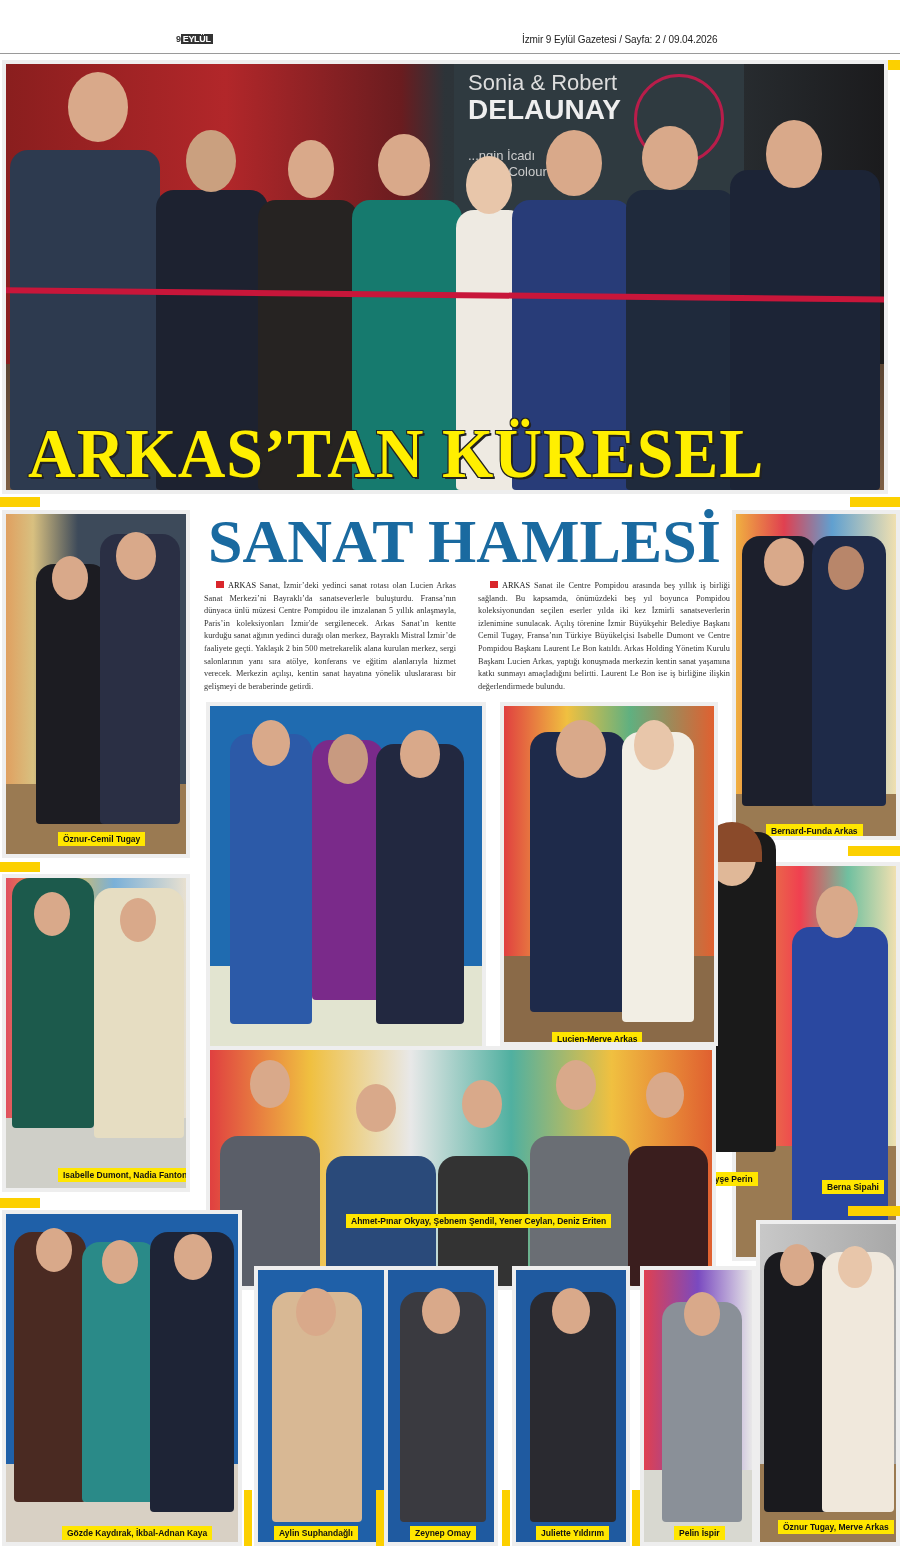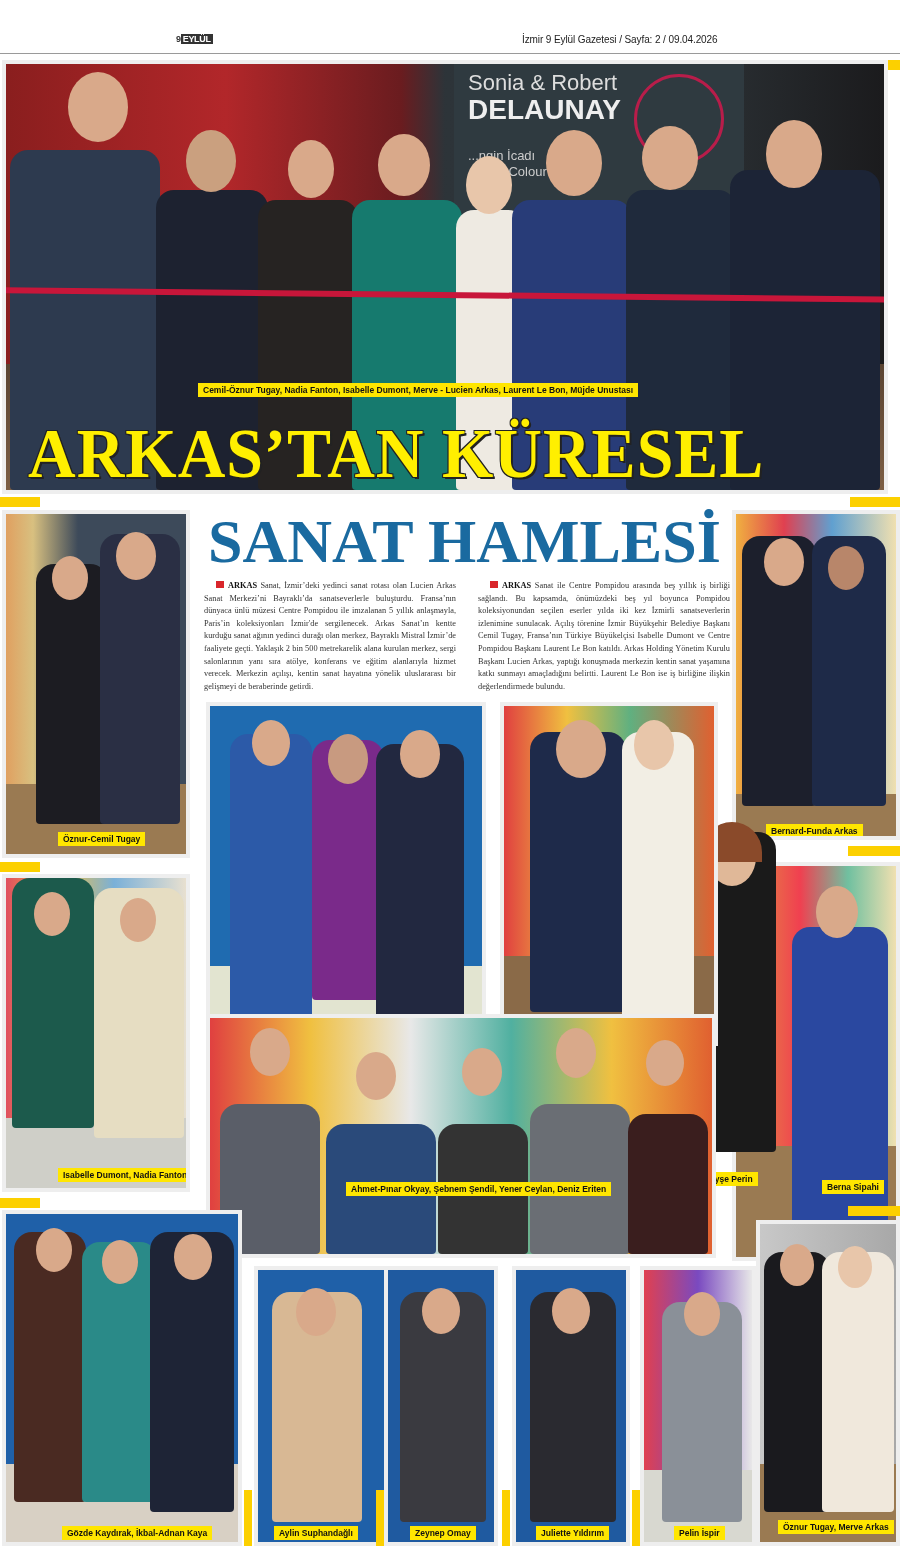--- a/index.html
+++ b/index.html
@@ -19,21 +19,21 @@
   .head { position: absolute; border-radius: 50%; background: #d9a98a; }
 
   .caption { position: absolute; background: #ffe600; color: #111; font: bold 8.5px "Liberation Sans", sans-serif; padding: 2px 5px; white-space: nowrap; }
 
   .ybar { position: absolute; background: #fcd000; }
 
   .headline1 { left: 28px; top: 416px; font: bold 66px "Liberation Serif", serif; color: #ffef00; letter-spacing: 1px; transform: scaleY(1.05); text-shadow: 2px 2px 0 #222, -1px -1px 0 #222, 1px -1px 0 #222, -1px 1px 0 #222; white-space: nowrap; }
   .headline2 { left: 208px; top: 506px; font: bold 62px "Liberation Serif", serif; color: #1a6aa0; letter-spacing: 0px; white-space: nowrap; }
 
   .article { position: absolute; font: 8.3px/12.6px "Liberation Serif", serif; color: #333; text-align: justify; }
-  .article .lead { font-weight: bold; color: #111; }
+  .article .lead { font-weight: normal; color: #111; }
   .article .sq { display: inline-block; width: 8px; height: 7px; background: #d9262b; margin: 0 4px 0 12px; vertical-align: 0px; }
 </style>
 </head>
 <body>
 
 <div class="abs hdr-logo"><span>9</span><span class="box">EYLÜL</span></div>
 <div class="abs hdr-info">İzmir 9 Eylül Gazetesi / Sayfa: 2 / 09.04.2026</div>
 <div class="abs hdr-rule"></div>
 
 <div class="photo" style="left:2px; top:60px; width:886px; height:434px;">
@@ -57,21 +57,20 @@
   <div class="head" style="left:372px;top:70px;width:52px;height:62px;"></div>
   <div class="person" style="left:450px;width:70px;height:280px;background:#eeeae2;"></div>
   <div class="head" style="left:460px;top:92px;width:46px;height:58px;background:#e8c6aa;"></div>
   <div class="person" style="left:506px;width:120px;height:290px;background:#283c78;"></div>
   <div class="head" style="left:540px;top:66px;width:56px;height:66px;"></div>
   <div class="person" style="left:620px;width:110px;height:300px;background:#1f2a3c;"></div>
   <div class="head" style="left:636px;top:62px;width:56px;height:64px;"></div>
   <div class="person" style="left:724px;width:150px;height:320px;background:#1c2436;"></div>
   <div class="head" style="left:760px;top:56px;width:56px;height:68px;"></div>
   <div class="abs" style="left:0;top:228px;width:886px;height:6px;background:#c8163a;transform:rotate(0.6deg);"></div>
-  <div class="caption" style="left:192px;top:319px;">Cemil-Öznur Tugay, Nadia Fanton, Isabelle Dumont, Merve - Lucien Arkas, Laurent Le Bon, Müjde Unustası</div>
 </div>
 
 <div class="abs headline1">ARKAS’TAN KÜRESEL</div>
 
 <div class="ybar" style="left:0;top:497px;width:40px;height:10px;"></div>
 <div class="ybar" style="left:888px;top:60px;width:12px;height:10px;"></div>
 <div class="ybar" style="left:850px;top:497px;width:50px;height:10px;"></div>
 
 <div class="abs headline2">SANAT HAMLESİ</div>
 
@@ -145,21 +144,21 @@
 <div class="photo" style="left:500px;top:702px;width:218px;height:344px;">
   <div class="bg" style="background:linear-gradient(90deg,#e04040,#f0c040 30%,#60b080 60%,#e06030 100%);"></div>
   <div class="bg" style="top:250px;background:#8a6a48;"></div>
   <div class="person" style="left:26px;width:96px;height:280px;bottom:30px;background:#1e2a4a;"></div>
   <div class="head" style="left:52px;top:14px;width:50px;height:58px;"></div>
   <div class="person" style="left:118px;width:72px;height:290px;bottom:20px;background:#f2eee4;"></div>
   <div class="head" style="left:130px;top:14px;width:40px;height:50px;background:#e8c6aa;"></div>
   <div class="caption" style="left:48px;top:326px;">Lucien-Merve Arkas</div>
 </div>
 
-<div class="photo" style="left:206px;top:1014px;width:510px;height:244px;">
+<div class="photo" style="left:206px;top:1046px;width:510px;height:244px;">
   <div class="bg" style="background:linear-gradient(90deg,#e04040,#f0c040 20%,#e8e8e8 40%,#50b0a0 60%,#f0c040 80%,#e06030 100%);"></div>
   <div class="person" style="left:10px;width:100px;height:150px;background:#5a5e68;"></div>
   <div class="head" style="left:40px;top:10px;width:40px;height:48px;"></div>
   <div class="person" style="left:116px;width:110px;height:130px;background:#2a4a7a;"></div>
   <div class="head" style="left:146px;top:34px;width:40px;height:48px;"></div>
   <div class="person" style="left:228px;width:90px;height:130px;background:#333;"></div>
   <div class="head" style="left:252px;top:30px;width:40px;height:48px;"></div>
   <div class="person" style="left:320px;width:100px;height:150px;background:#6a6e74;"></div>
   <div class="head" style="left:346px;top:10px;width:40px;height:50px;"></div>
   <div class="person" style="left:418px;width:80px;height:140px;background:#3a1e1e;"></div>

